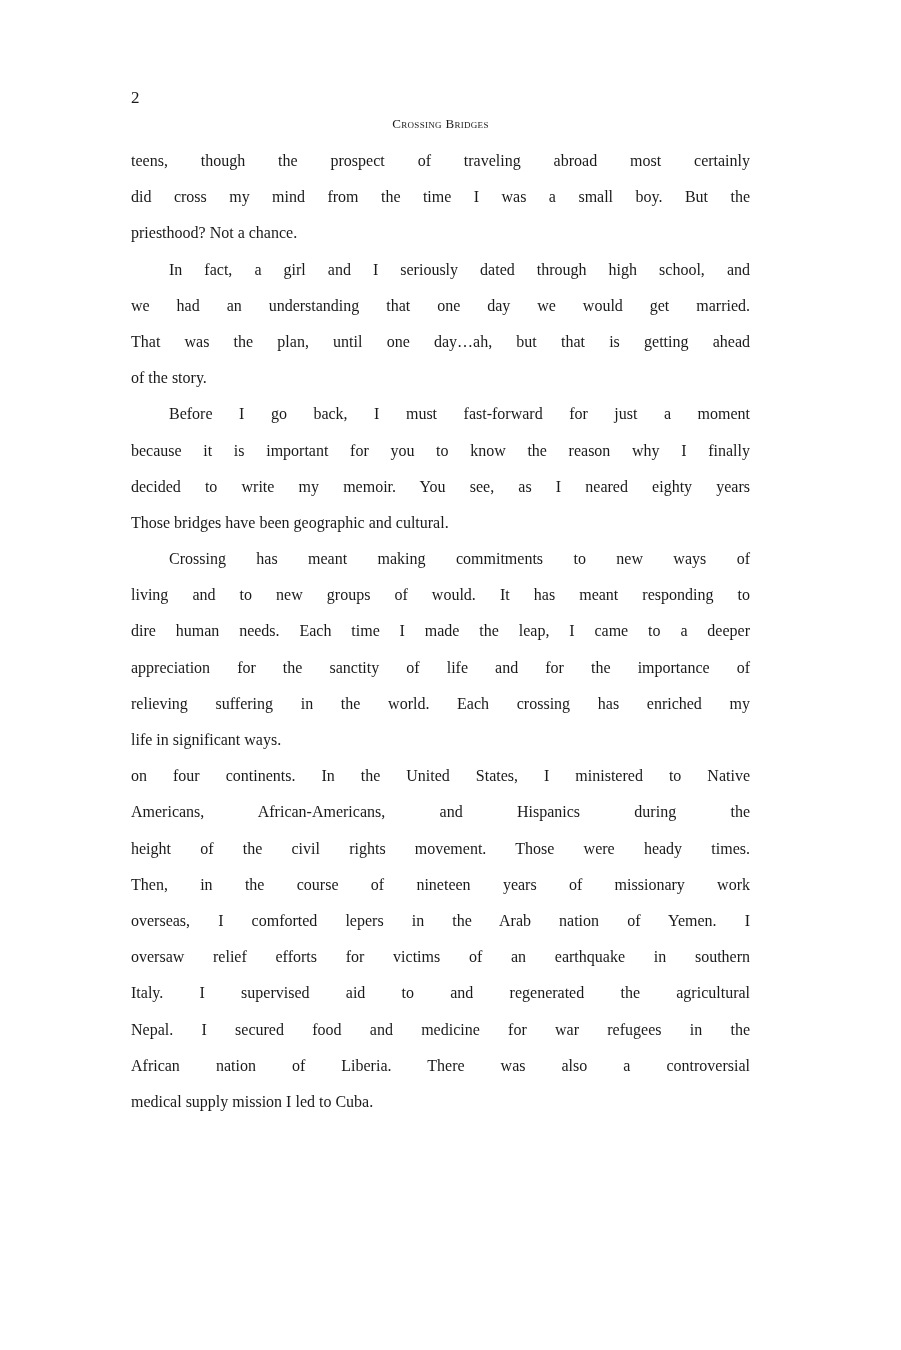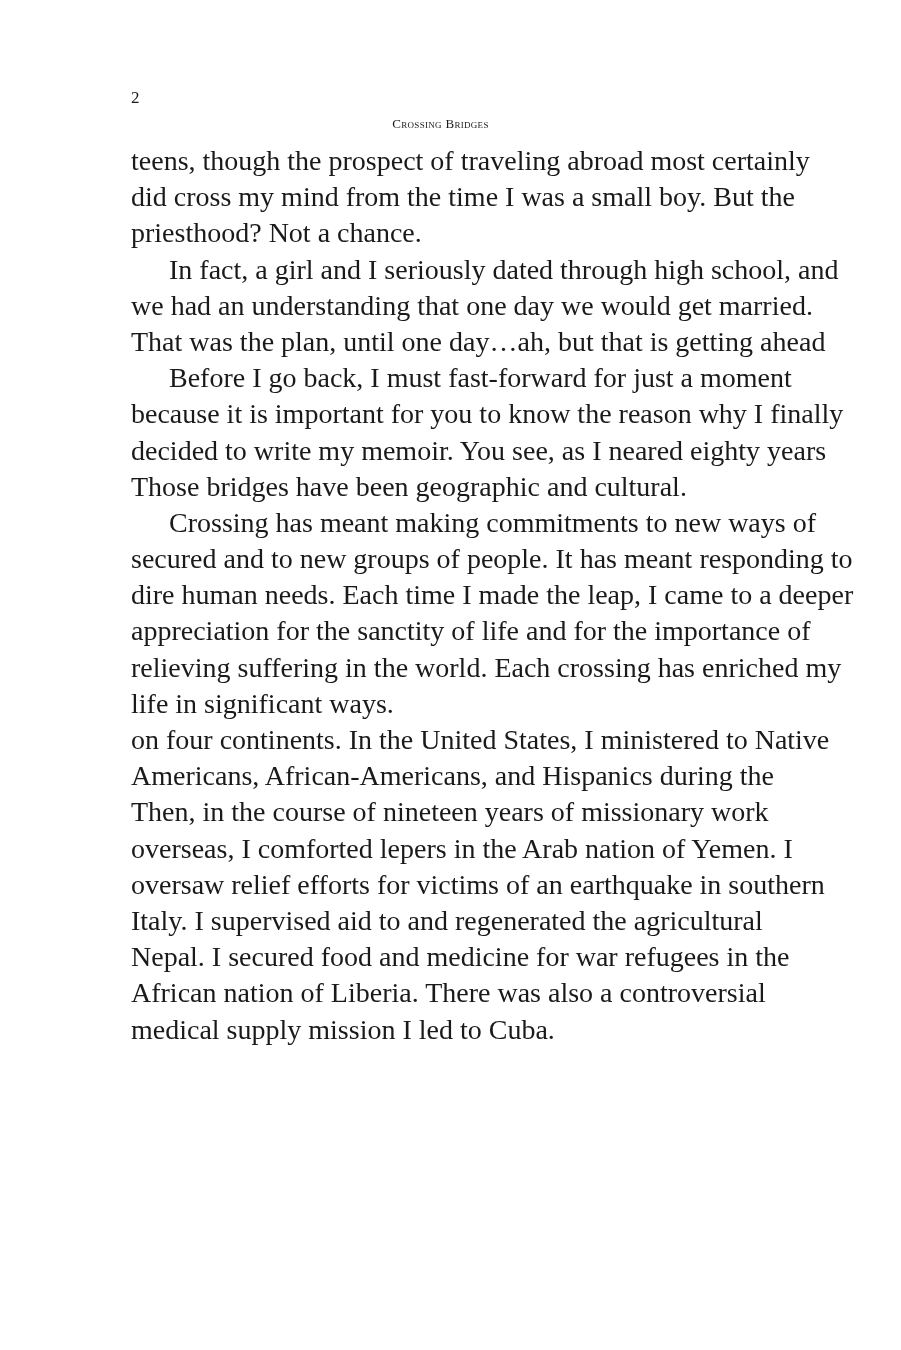--- a/index.html
+++ b/index.html
@@ -56,21 +56,21 @@
       width: 619px;
     }
     .para {
       margin: 0;
       padding: 0;
     }
     .line {
       display: block;
       height: 36.2px;
       line-height: 36.2px;
-      font-size: 28px;
+      font-size: 16px;
       white-space: nowrap;
       text-align: justify;
       text-align-last: justify;
       overflow: visible;
     }
     .line.indent {
       padding-left: 38px;
       font-family: Liberation Serif, serif;
     }
     .line.last {
@@ -92,41 +92,43 @@
     <div class="para">
       <span class="line">teens, though the prospect of traveling abroad most certainly</span>
       <span class="line">did cross my mind from the time I was a small boy. But the</span>
       <span class="line last">priesthood? Not a chance.</span>
     </div>
 
     <div class="para">
       <span class="line indent">In fact, a girl and I seriously dated through high school, and</span>
       <span class="line">we had an understanding that one day we would get married.</span>
       <span class="line">That was the plan, until one day…ah, but that is getting ahead</span>
+      <span class="line last">of the story.</span>
     </div>
 
     <div class="para">
       <span class="line indent">Before I go back, I must fast-forward for just a moment</span>
       <span class="line">because it is important for you to know the reason why I finally</span>
       <span class="line">decided to write my memoir. You see, as I neared eighty years</span>
       <span class="line last">Those bridges have been geographic and cultural.</span>
     </div>
 
     <div class="para">
       <span class="line indent">Crossing has meant making commitments to new ways of</span>
-      <span class="line">secured and to new groups of people. It has meant responding to</span>
+      <span class="line">living and to new groups of would. It has meant responding to</span>
       <span class="line">dire human needs. Each time I made the leap, I came to a deeper</span>
       <span class="line">appreciation for the sanctity of life and for the importance of</span>
       <span class="line">relieving suffering in the world. Each crossing has enriched my</span>
       <span class="line last">life in significant ways.</span>
     </div>
 
     <div class="para">
       <span class="line">on four continents. In the United States, I ministered to Native</span>
       <span class="line">Americans, African-Americans, and Hispanics during the</span>
+      <span class="line">height of the civil rights movement. Those were heady times.</span>
       <span class="line">Then, in the course of nineteen years of missionary work</span>
       <span class="line">overseas, I comforted lepers in the Arab nation of Yemen. I</span>
       <span class="line">oversaw relief efforts for victims of an earthquake in southern</span>
       <span class="line">Italy. I supervised aid to and regenerated the agricultural</span>
       <span class="line">Nepal. I secured food and medicine for war refugees in the</span>
       <span class="line">African nation of Liberia. There was also a controversial</span>
       <span class="line last">medical supply mission I led to Cuba.</span>
     </div>
   </div>
 </div>

